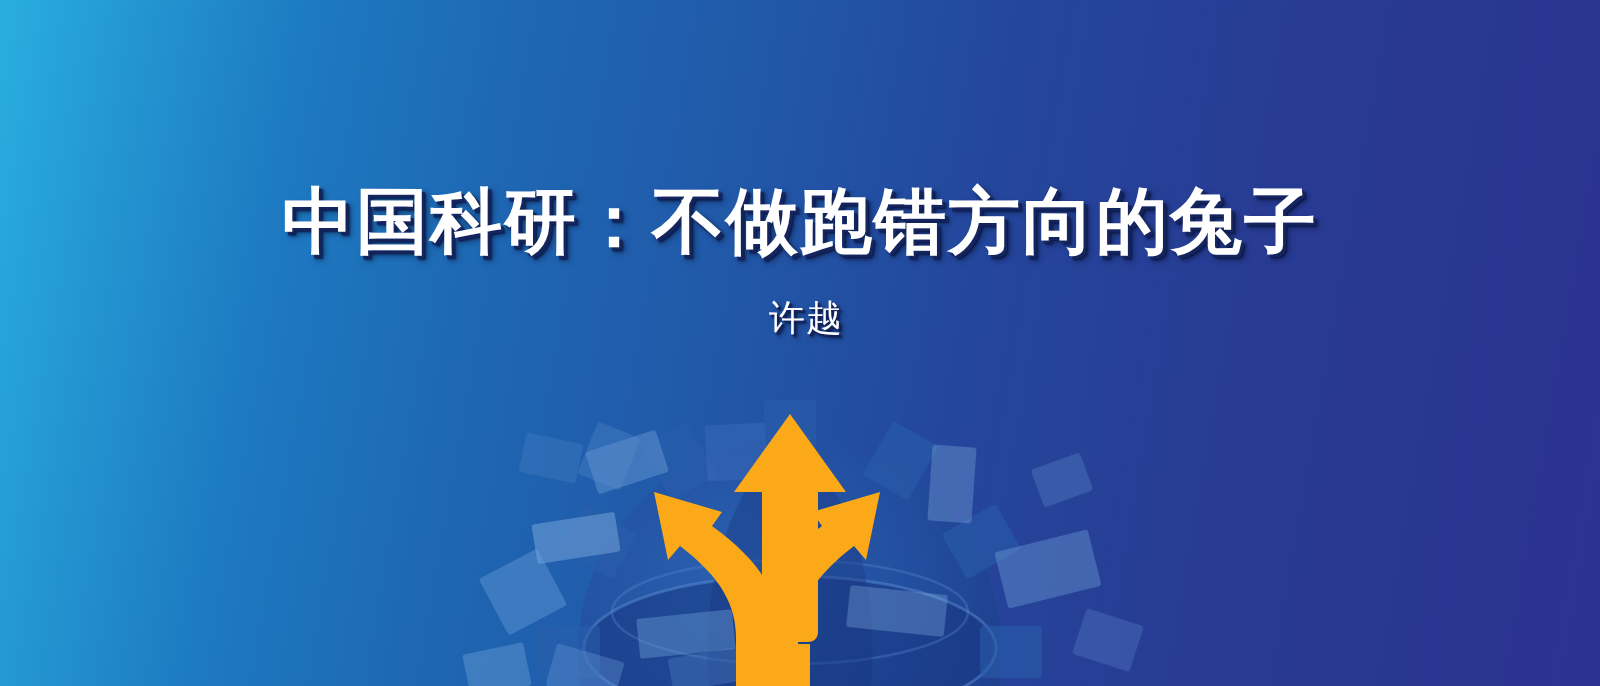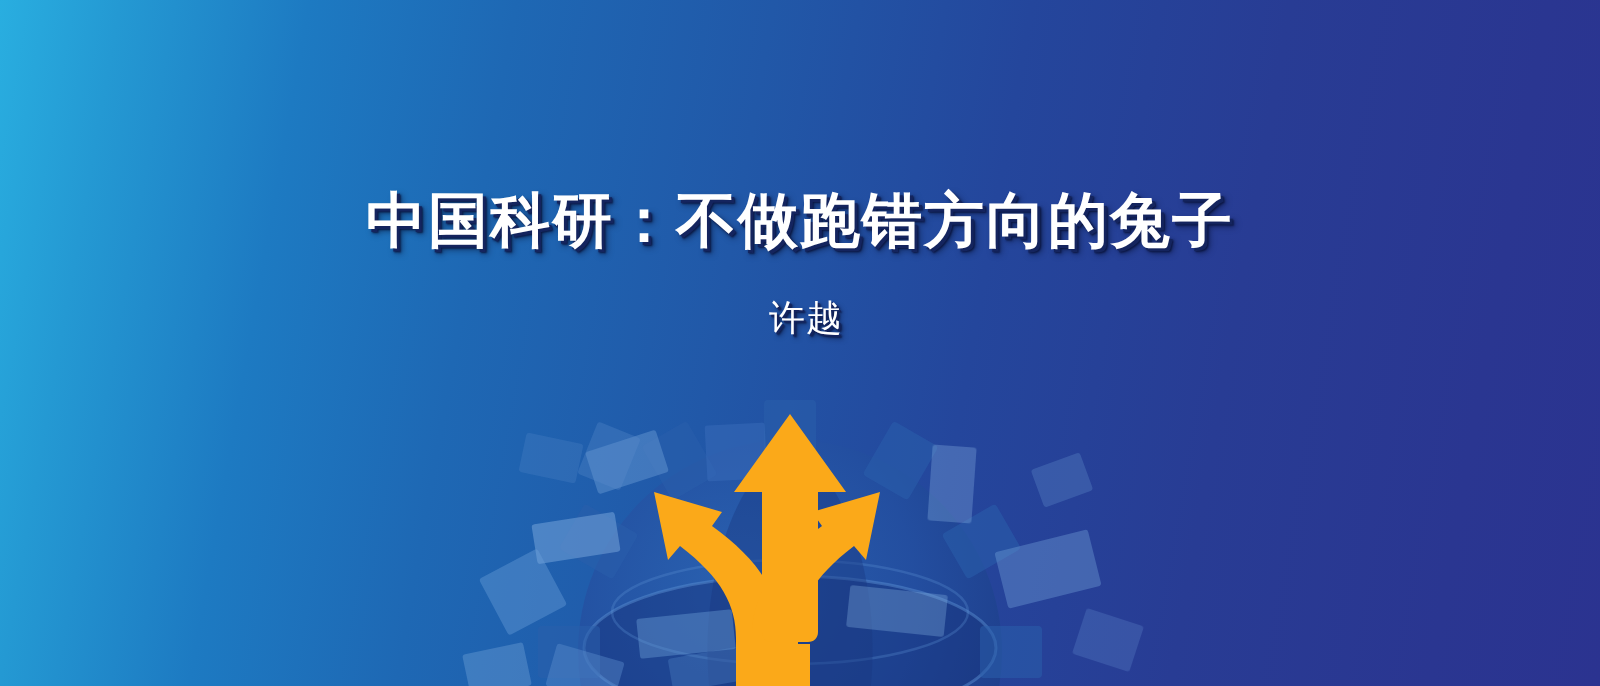--- a/index.html
+++ b/index.html
@@ -47,21 +47,21 @@
     width: 1600px;
     text-align: center;
     pointer-events: none;
   }
   #slide-title {
     position: absolute;
     left: 0;
     top: 178px;
     width: 1600px;
     margin: 0;
-    font-size: 60px;
+    font-size: 72px;
     line-height: 86px;
     font-weight: bold;
     color: #FFFFFF;
     letter-spacing: 2px;
     text-shadow:
        3px 3px 0   #14245E,
        4px 4px 2px rgba(8,18,56,0.85),
        5px 5px 6px rgba(6,14,44,0.55);
     white-space: nowrap;
   }

